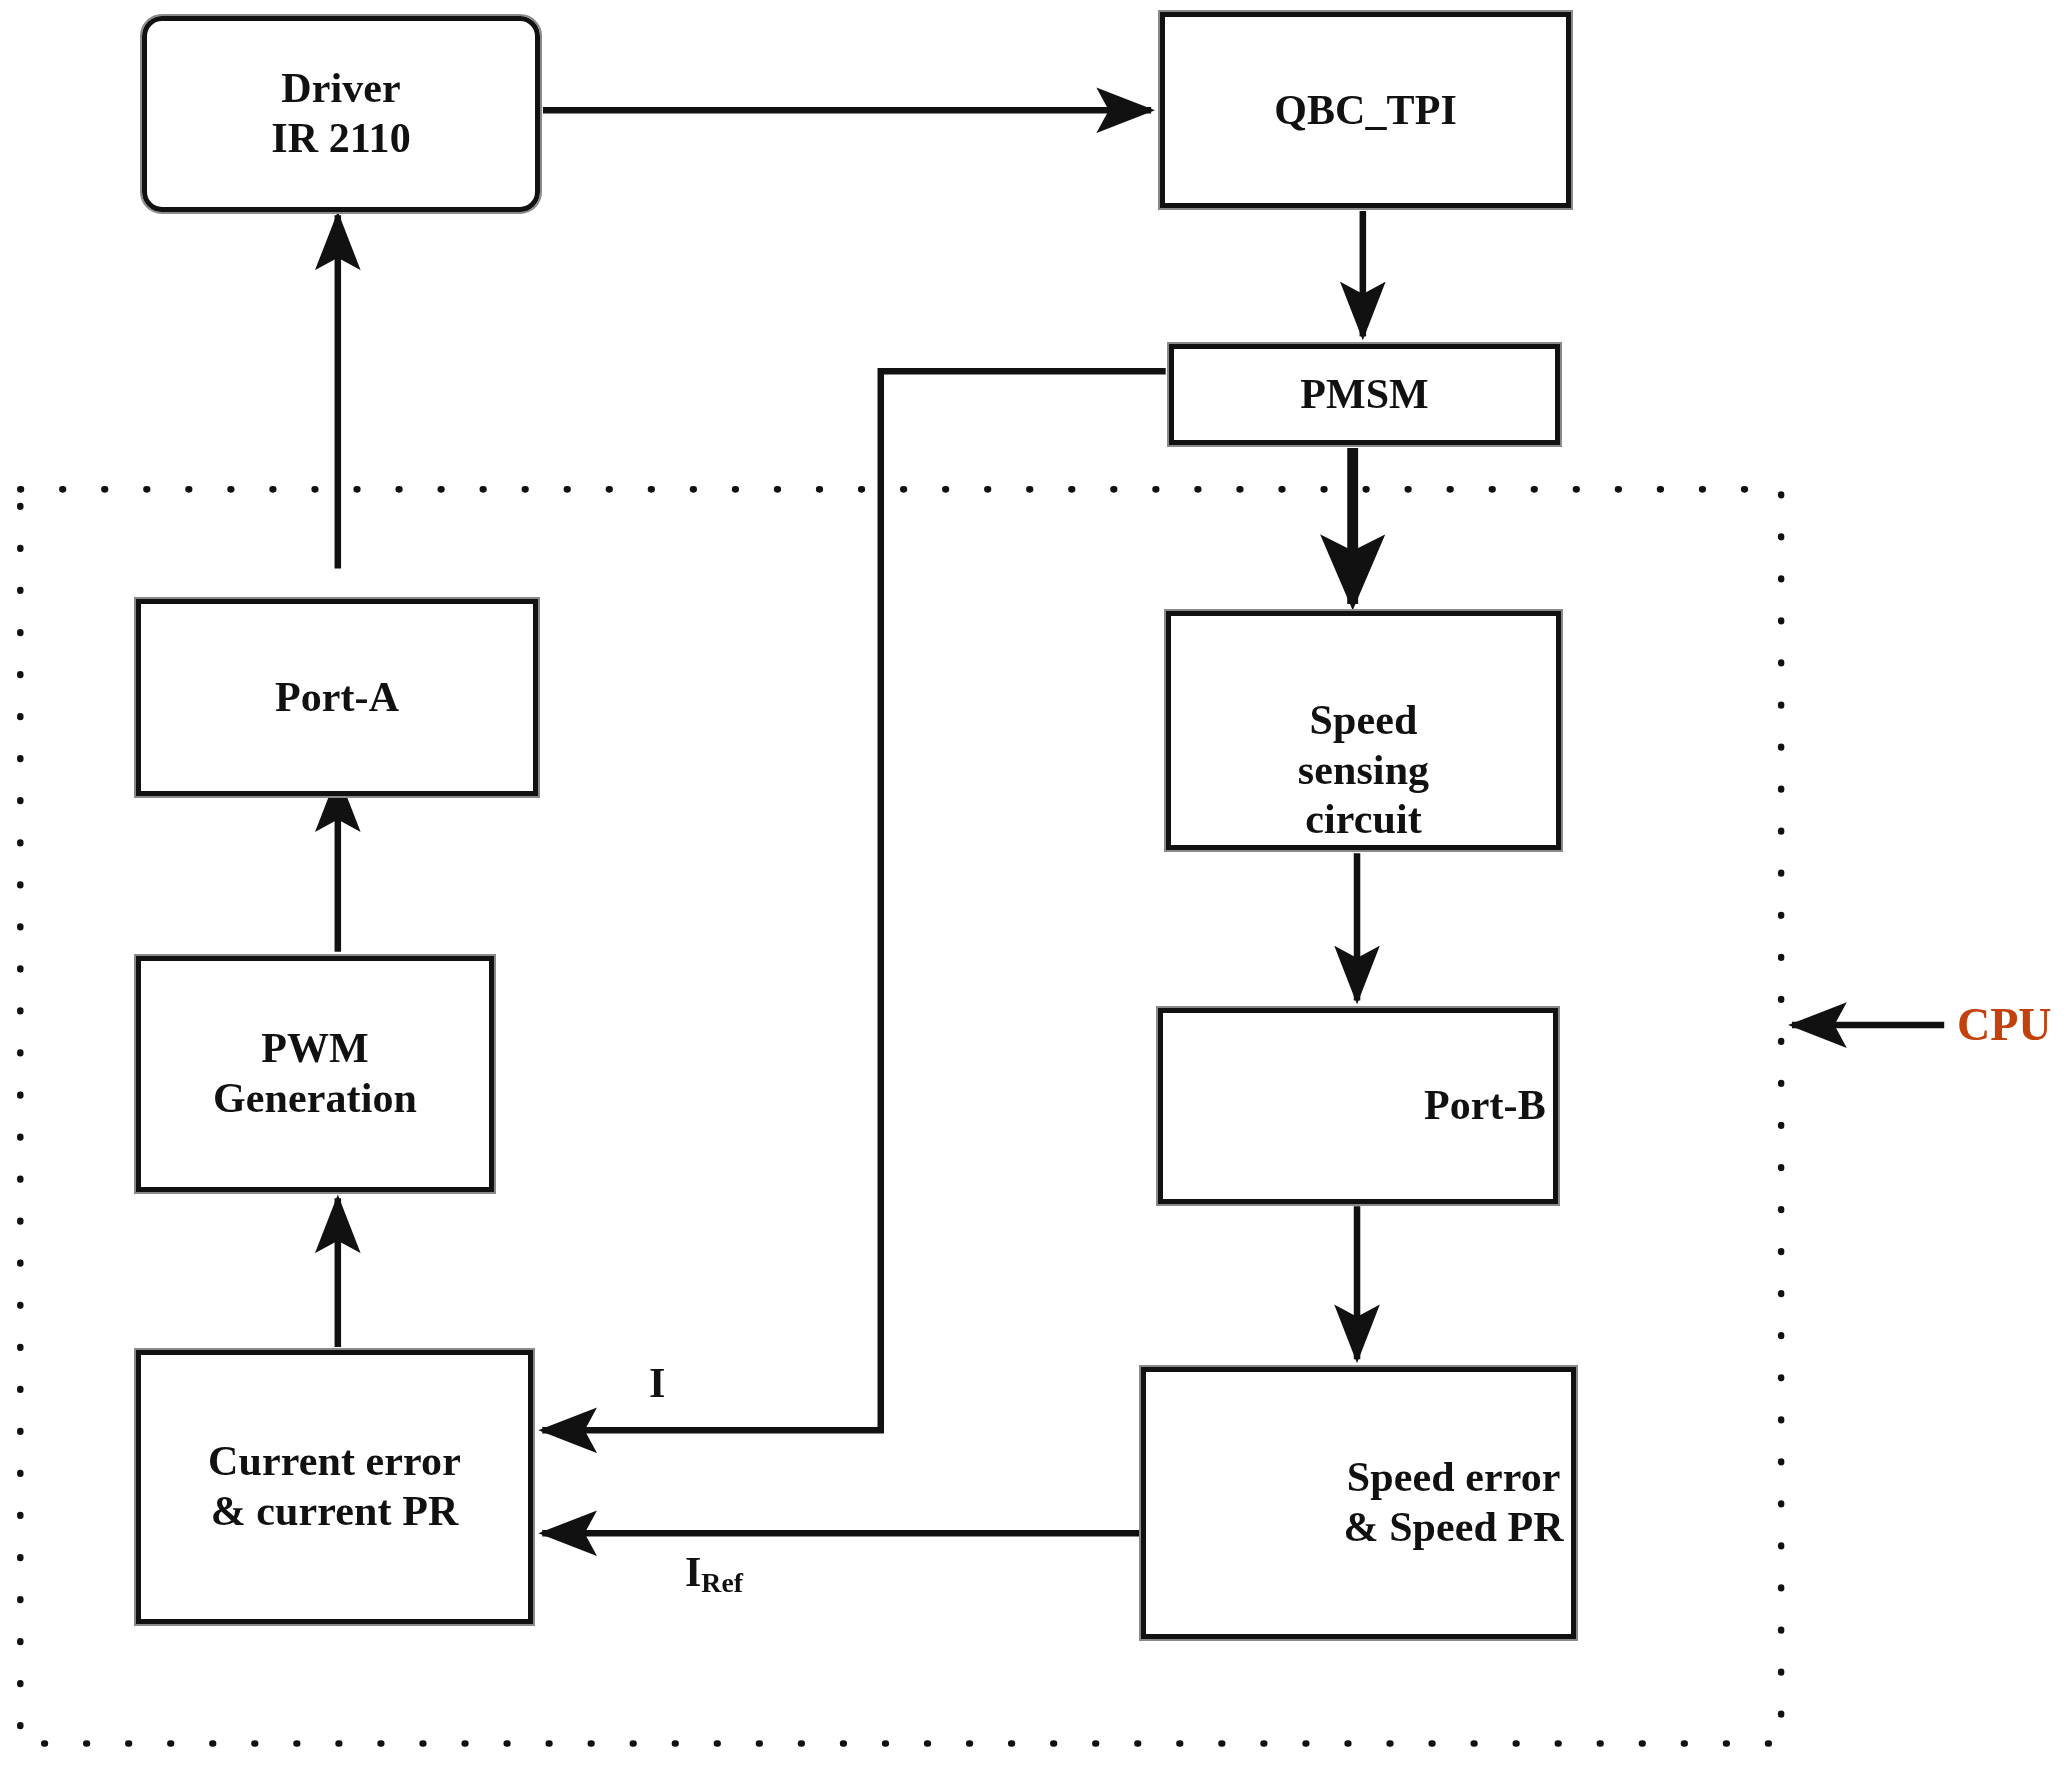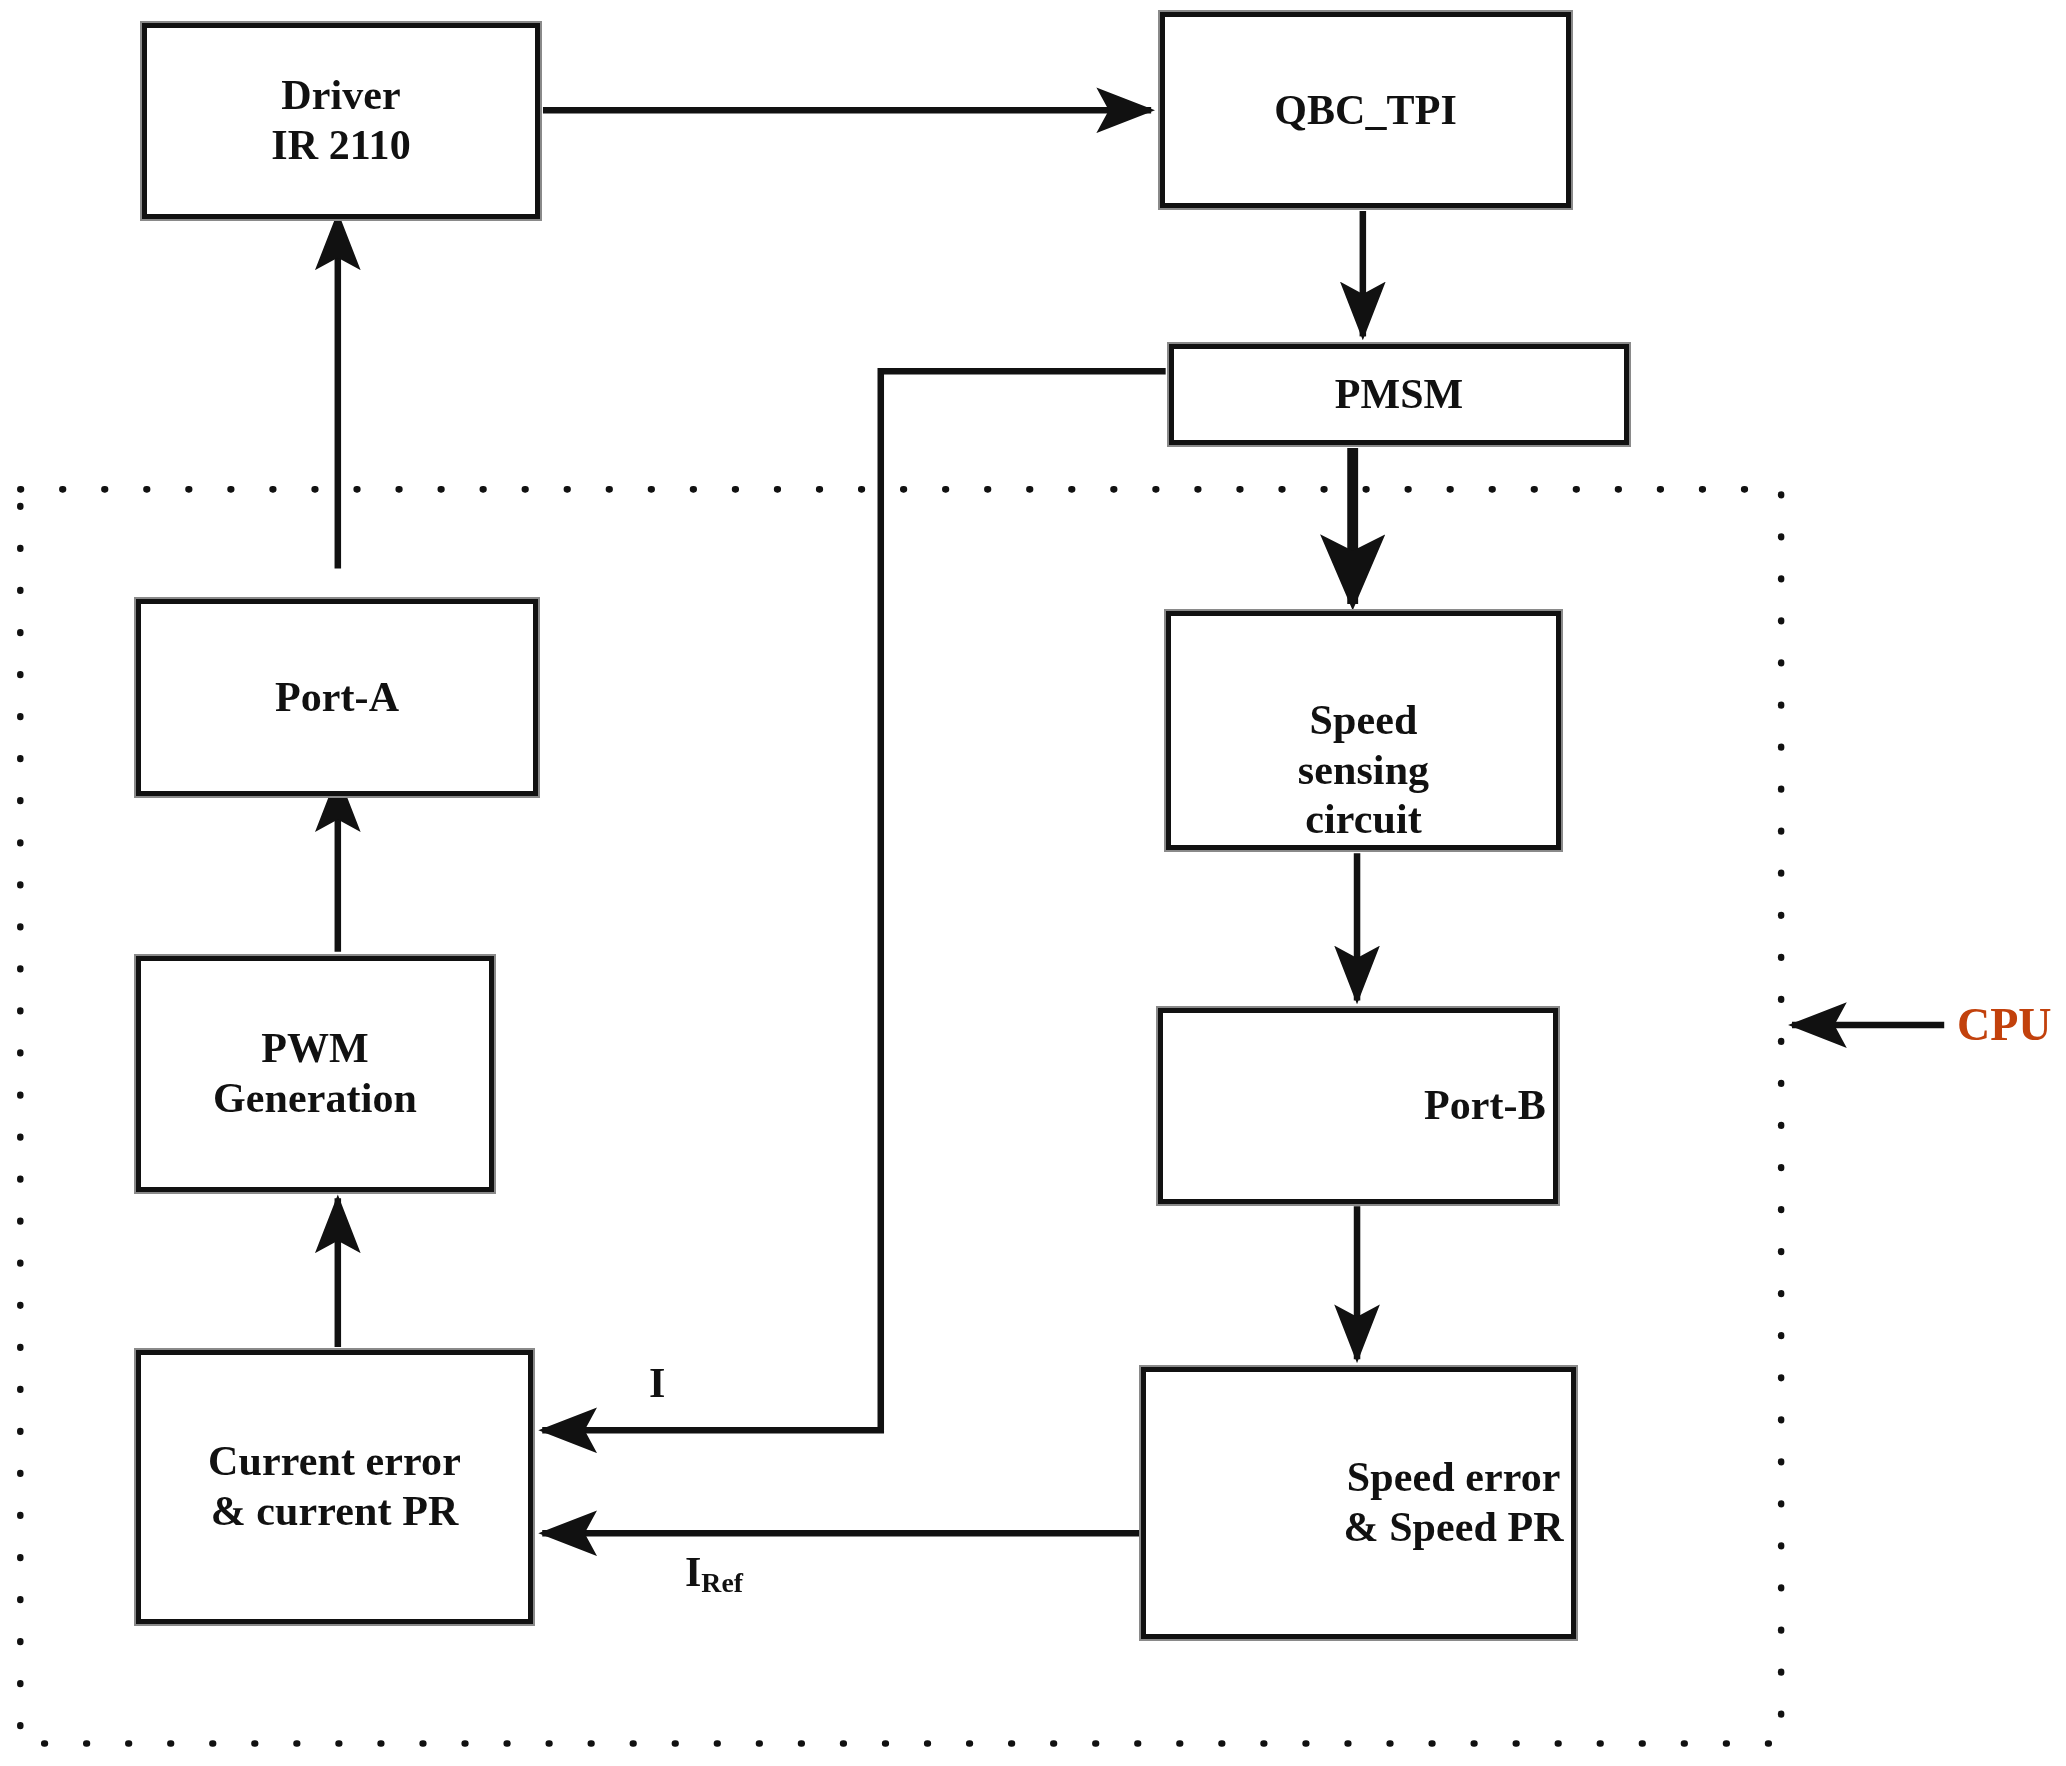--- a/index.html
+++ b/index.html
@@ -98,30 +98,30 @@
 
     <line x1="466" y1="1858" x2="466" y2="1653" stroke="#111111" stroke-width="9" marker-end="url(#arrowhead)"></line>
 
     <line x1="466" y1="1313" x2="466" y2="1072" stroke="#111111" stroke-width="9" marker-end="url(#arrowhead)"></line>
 
     <line x1="466" y1="784" x2="466" y2="297" stroke="#111111" stroke-width="9" marker-end="url(#arrowhead)"></line>
 
     <line x1="2682" y1="1414" x2="2472" y2="1414" stroke="#111111" stroke-width="9" marker-end="url(#arrowhead)"></line>
   </svg>
 
-  <div class="node" style="left:142px; top:23px; width:398px; height:196px;">
+  <div class="node" style="left:142px; top:16px; width:398px; height:196px;border-radius:20px;">
     <span class="node-label">Driver
 IR 2110</span>
   </div>
 
   <div class="node" style="left:1160px; top:12.3px; width:411px; height:196px;">
     <span class="node-label">QBC_TPI</span>
   </div>
 
-  <div class="node" style="left:1169px; top:344px; width:460px; height:101px;">
+  <div class="node" style="left:1169px; top:344px; width:391px; height:101px;">
     <span class="node-label">PMSM</span>
   </div>
 
   <div class="node" style="left:1166px; top:611px; width:395px; height:239px;align-items:flex-end;">
     <span class="node-label">Speed
 sensing
 circuit</span>
   </div>
 
   <div class="node" style="left:136px; top:571px; width:402px; height:197px;margin-top:28px;">

